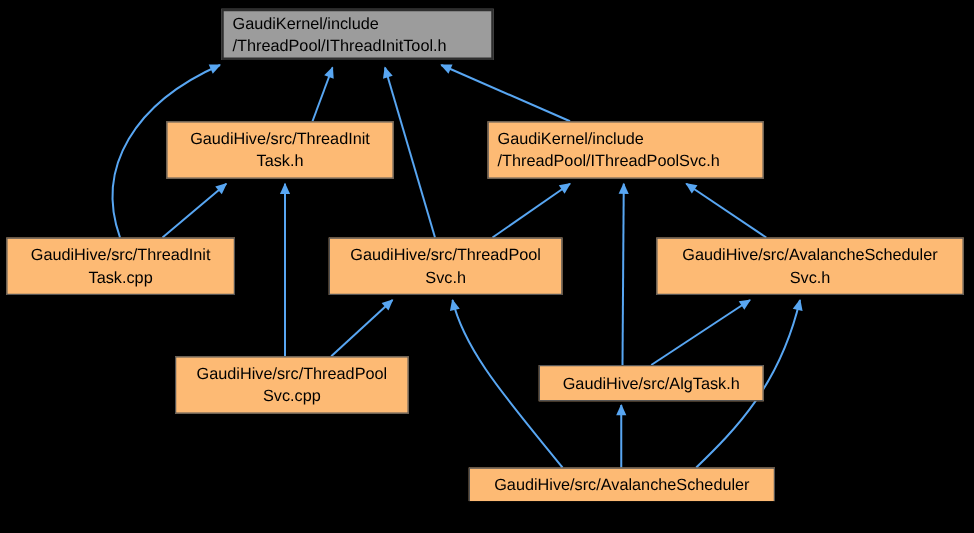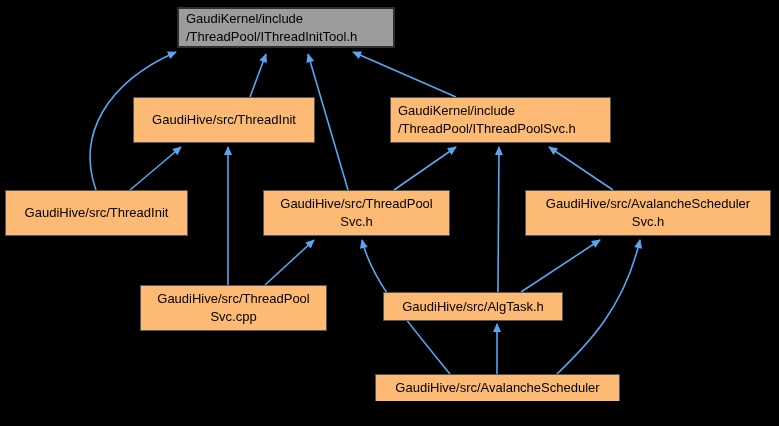--- a/index.html
+++ b/index.html
@@ -60,47 +60,49 @@
     <path class="edge" marker-end="url(#arrow)" d="M 497,374 L 497,324" stroke="#58a6f2"></path>
   </svg>
 
   <div class="node hl align-left" style="left:177px;top:7px;width:218px;height:41px">
     <div class="line">GaudiKernel/include</div>
     <div class="line">/ThreadPool/IThreadInitTool.h</div>
   </div>
 
   <div class="node" style="left:133px;top:97px;width:182px;height:46px">
     <div class="line">GaudiHive/src/ThreadInit</div>
+    <div class="line">Task.h</div>
   </div>
 
   <div class="node align-left" style="left:390px;top:97px;width:221px;height:46px">
     <div class="line">GaudiKernel/include</div>
     <div class="line">/ThreadPool/IThreadPoolSvc.h</div>
   </div>
 
   <div class="node" style="left:5px;top:190px;width:183px;height:46px">
     <div class="line">GaudiHive/src/ThreadInit</div>
+    <div class="line">Task.cpp</div>
   </div>
 
   <div class="node" style="left:263px;top:190px;width:187px;height:46px">
     <div class="line">GaudiHive/src/ThreadPool</div>
     <div class="line">Svc.h</div>
   </div>
 
   <div class="node" style="left:525px;top:190px;width:246px;height:46px">
     <div class="line">GaudiHive/src/AvalancheScheduler</div>
     <div class="line">Svc.h</div>
   </div>
 
   <div class="node" style="left:140px;top:285px;width:187px;height:46px">
     <div class="line">GaudiHive/src/ThreadPool</div>
     <div class="line">Svc.cpp</div>
   </div>
 
-  <div class="node" style="left:383px;top:292px;width:180px;height:29px">
+  <div class="node" style="left:431px;top:292px;width:180px;height:29px">
     <div class="line">GaudiHive/src/AlgTask.h</div>
   </div>
 
   <div class="node" style="left:375px;top:374px;width:245px;height:46px">
     <div class="line">GaudiHive/src/AvalancheScheduler</div>
     <div class="line">Svc.cpp</div>
   </div>
 
 </div>
 

